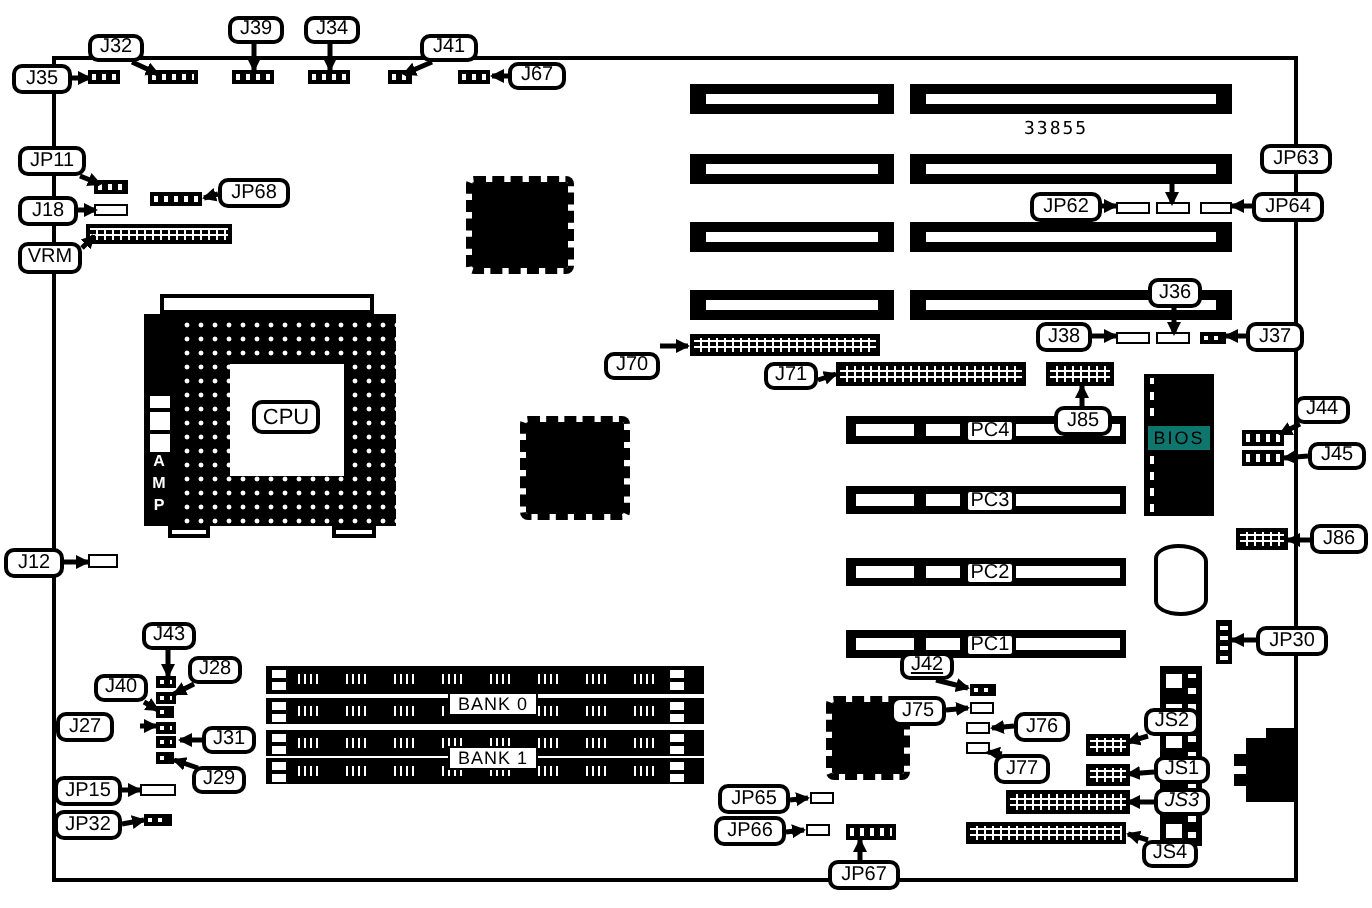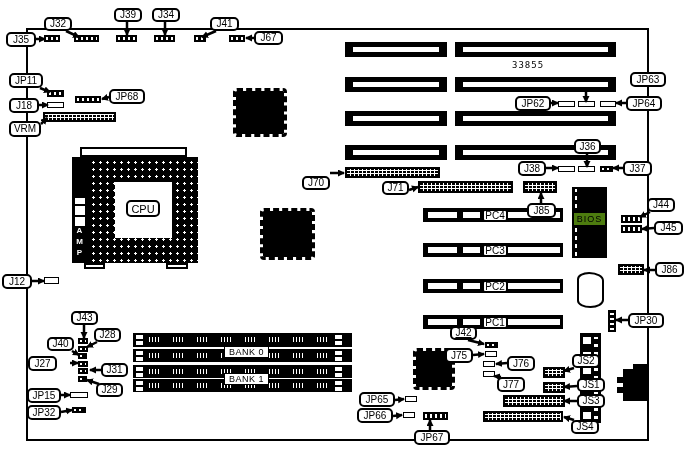--- a/index.html
+++ b/index.html
@@ -54,21 +54,21 @@
   .callout{position:absolute;background:#fff;border:2px solid #000;border-radius:5px;
     font-size:10px;line-height:1;display:flex;align-items:center;justify-content:center;
     z-index:30;white-space:nowrap;}
   .pclabel{position:absolute;background:#fff;border:2px solid #000;border-radius:3px;
     font-size:10px;line-height:1;display:flex;align-items:center;justify-content:center;z-index:25;}
   .banklabel{position:absolute;background:#fff;border:1px solid #000;
     font-size:9px;line-height:1;display:flex;align-items:center;justify-content:center;
     z-index:25;letter-spacing:0.5px;}
   .cpulabel{position:absolute;background:#fff;border:2px solid #000;border-radius:5px;
     font-size:11px;display:flex;align-items:center;justify-content:center;z-index:25;}
-  .bioslabel{position:absolute;background:#4d7c0f;border:1px solid #000;
+  .bioslabel{position:absolute;background:#0f766e;border:1px solid #000;
     font-size:9px;letter-spacing:1px;display:flex;align-items:center;justify-content:center;z-index:25;text-align:right;}
   .boardnum{position:absolute;font-family:"DejaVu Sans Mono",monospace;font-size:9px;
     letter-spacing:1px;z-index:15;}
   .amptext{position:absolute;color:#fff;font-size:8px;font-weight:bold;z-index:12;
     writing-mode:vertical-lr;text-orientation:upright;letter-spacing:2px;line-height:1;}
   #lines{position:absolute;left:0;top:0;z-index:20;}
   .ptr{stroke:#000;stroke-width:2.5;fill:none;}
 </style>
 </head>
 <body>
@@ -255,21 +255,21 @@
       <div class="callout" style="left: 647px; top: 198px; width: 28px; height: 14px;">J44</div>
       <div class="callout" style="left: 654px; top: 221px; width: 29px; height: 14px;">J45</div>
       <div class="callout" style="left: 655px; top: 262px; width: 29px; height: 15px;">J86</div>
       <div class="callout" style="left: 628px; top: 313px; width: 36px; height: 15px;">JP30</div>
       <div class="callout" style="left: 450px; top: 326px; width: 27px; height: 14px; text-decoration: underline;">J42</div>
       <div class="callout" style="left: 445px; top: 348px; width: 28px; height: 15px;">J75</div>
       <div class="callout" style="left: 507px; top: 356px; width: 28px; height: 15px;">J76</div>
       <div class="callout" style="left: 497px; top: 377px; width: 28px; height: 15px;">J77</div>
       <div class="callout" style="left: 572px; top: 354px; width: 28px; height: 14px;">JS2</div>
       <div class="callout" style="left: 577px; top: 378px; width: 28px; height: 14px;">JS1</div>
-      <div class="callout" style="left: 577px; top: 394px; width: 28px; height: 14px;">JS3</div>
+      <div class="callout" style="left: 577px; top: 394px; width: 28px; height: 14px; font-style: italic;">JS3</div>
       <div class="callout" style="left: 571px; top: 420px; width: 28px; height: 14px;">JS4</div>
       <div class="callout" style="left: 359px; top: 392px; width: 36px; height: 15px;">JP65</div>
       <div class="callout" style="left: 357px; top: 408px; width: 36px; height: 15px;">JP66</div>
       <div class="callout" style="left: 414px; top: 430px; width: 36px; height: 15px;">JP67</div>
     </div>
 
 <div class="pclabel" style="left: 482px; top: 209px; width: 26px; height: 13px;">PC4</div>
     <div class="pclabel" style="left: 482px; top: 244px; width: 26px; height: 13px;">PC3</div>
     <div class="pclabel" style="left: 482px; top: 280px; width: 26px; height: 13px;">PC2</div>
     <div class="pclabel" style="left: 482px; top: 316px; width: 26px; height: 13px;">PC1</div>

